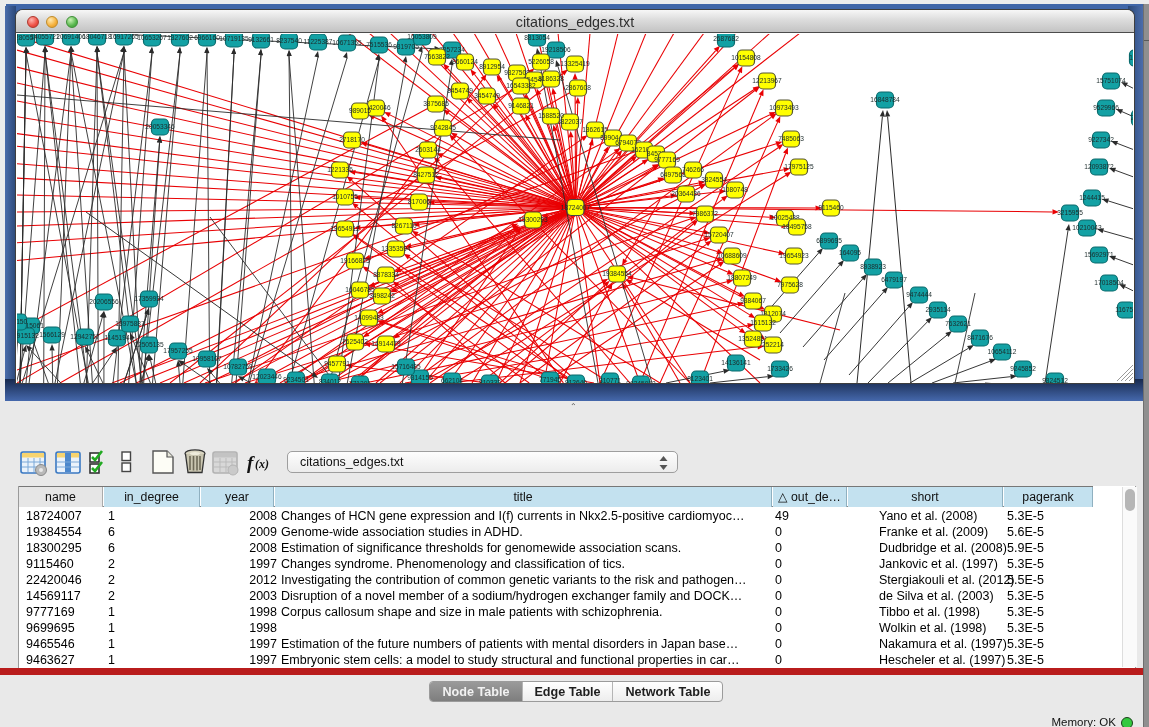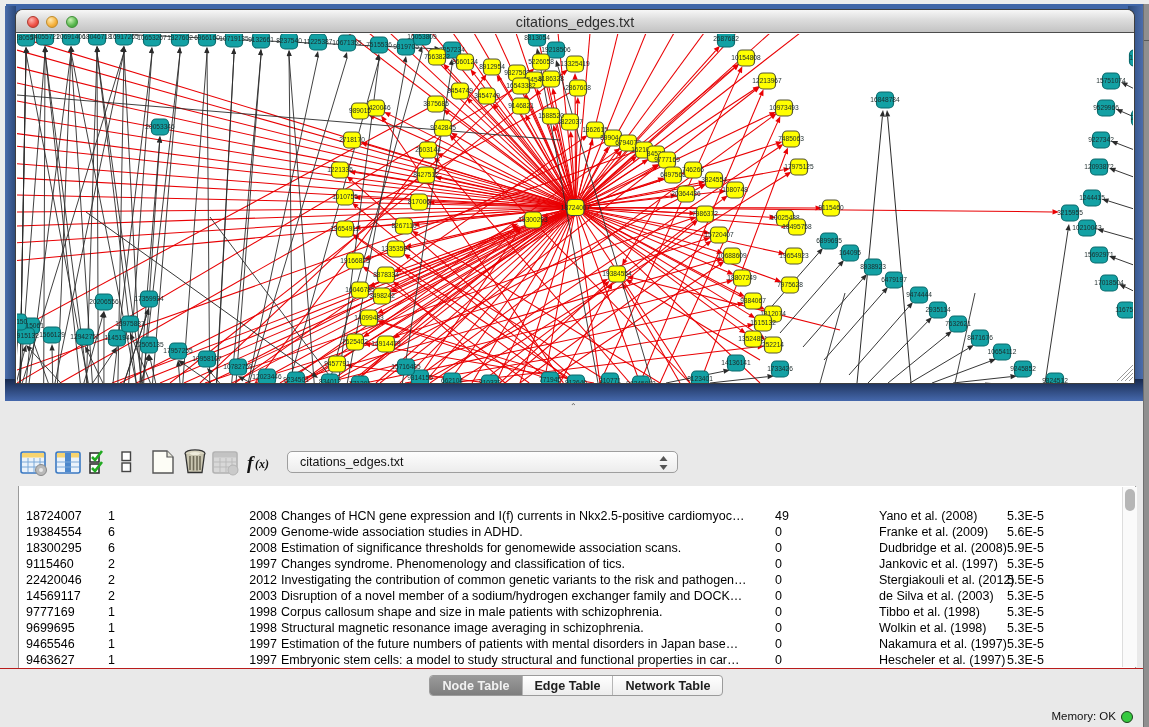--- a/index.html
+++ b/index.html
@@ -47,21 +47,21 @@
 .c2 { left:186px; width:72px;text-align:right; }
 .c3 { left:262px; width:488px; }
 .c4 { left:756px; width:72px; }
 .c5 { left:852px; width:152px;margin-left:8px; }
 .c6 { left:988px; width:88px; }
 #rowsbox { position:absolute; left:0; top:22px; width:1118px; }
 #vsb { position:absolute; left:1103px; top:1px; width:15px; height:180px; background:#fafafa;
   border-left:1px solid #ddd; }
 #vsb .thumb { position:absolute; left:2px; top:2px; width:10px; height:22px; background:#b6b6b6; border-radius:6px; }
 #botbar { position:absolute; left:0; top:267px; width:1143px; height:59px; background:#e9e9e9;
-  border-top:1px solid #b91c1c; }
+  border-top:7px solid #b91c1c; }
 #segs { position:absolute; left:429px; top:6px; width:294px; height:21px; border:1px solid #9b9b9b;
   border-radius:4px; background:linear-gradient(180deg,#ffffff,#ededed); font-size:12.6px; font-weight:bold; }
 #segs .s { position:absolute; top:0; height:19px; line-height:20px; text-align:center; color:#1e1e1e; }
 #segs .sel { background:linear-gradient(180deg,#9a9a9a,#7e7e7e); color:#f2f2f2; border-radius:3px 0 0 3px; }
 #mem { position:absolute; right:27px; top:41px; font-size:11.5px; color:#111;text-align:center; }
 #memdot { position:absolute; right:10px; top:42px; width:12px; height:12px; border-radius:50%;
   background:#35c93f; border:1.4px solid #1c401c; }
 </style></head>
 <body>
 <div id="desktop"></div>
@@ -923,20 +923,29 @@
     </svg>
     <div id="ddown">
         <span>citations_edges.txt</span>
       <svg width="9" height="14" viewBox="0 0 9 14" style="position:absolute;right:9px;top:4px">
         <path d="M4.5 0 L8.5 5 H0.5 Z" fill="#555"></path>
         <path d="M4.5 14 L8.5 9 H0.5 Z" fill="#555"></path>
       </svg>
     </div>
   </div>
   <div id="tablewrap">
+    <div id="thead">
+      <div class="h h0" style="left:0;width:84px">name</div>
+      <div class="h" style="left:85px;width:96px">in_degree</div>
+      <div class="h" style="left:182px;width:73px">year</div>
+      <div class="h" style="left:256px;width:497px">title</div>
+      <div class="h" style="left:754px;width:74px">△ out_de…</div>
+      <div class="h" style="left:829px;width:155px">short</div>
+      <div class="h" style="left:985px;width:89px">pagerank</div>
+    </div>
     <div id="rowsbox">
 <div class="tr">
           <div class="c c0">18724007</div>
           <div class="c c1">1</div>
           <div class="c c2">2008</div>
           <div class="c c3">Changes of HCN gene expression and I(f) currents in Nkx2.5-positive cardiomyoc…</div>
           <div class="c c4">49</div>
           <div class="c c5">Yano et al. (2008)</div>
           <div class="c c6">5.3E-5</div>
         </div>
@@ -991,21 +1000,20 @@
           <div class="c c2">1998</div>
           <div class="c c3">Corpus callosum shape and size in male patients with schizophrenia.</div>
           <div class="c c4">0</div>
           <div class="c c5">Tibbo et al. (1998)</div>
           <div class="c c6">5.3E-5</div>
         </div>
 <div class="tr">
           <div class="c c0">9699695</div>
           <div class="c c1">1</div>
           <div class="c c2">1998</div>
-          <div class="c c3">Structural magnetic resonance image averaging in schizophrenia.</div>
           <div class="c c4">0</div>
           <div class="c c5">Wolkin et al. (1998)</div>
           <div class="c c6">5.3E-5</div>
         </div>
 <div class="tr">
           <div class="c c0">9465546</div>
           <div class="c c1">1</div>
           <div class="c c2">1997</div>
           <div class="c c3">Estimation of the future numbers of patients with mental disorders in Japan base…</div>
           <div class="c c4">0</div>

